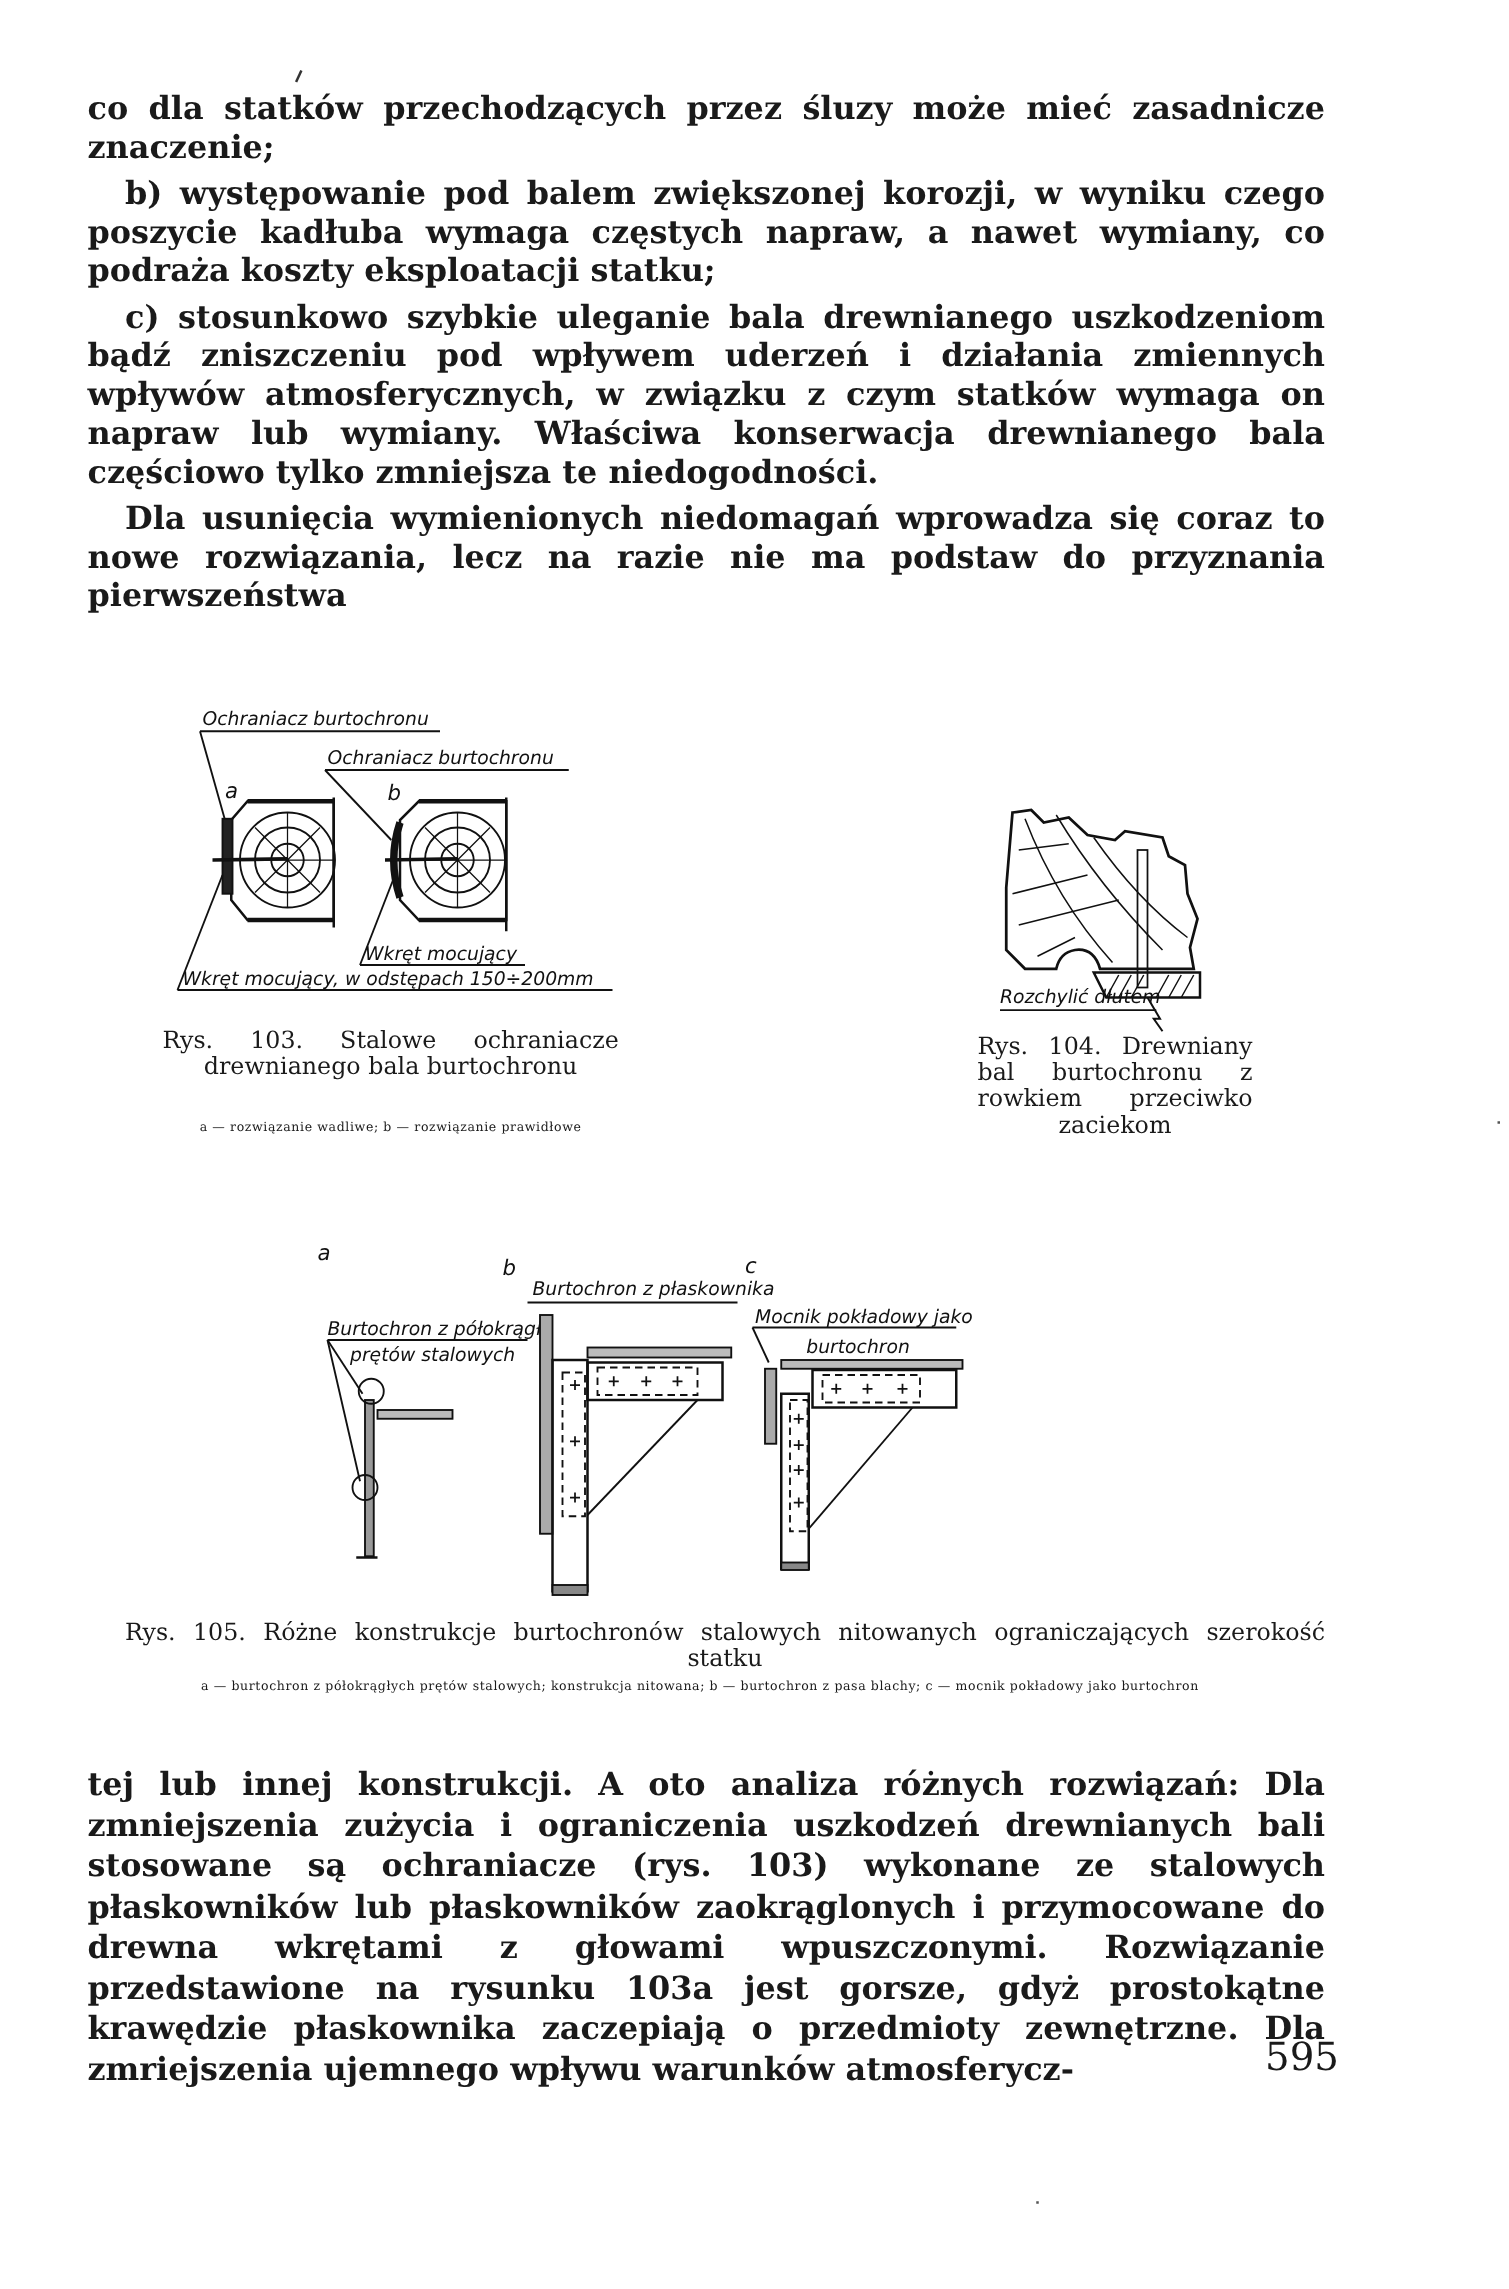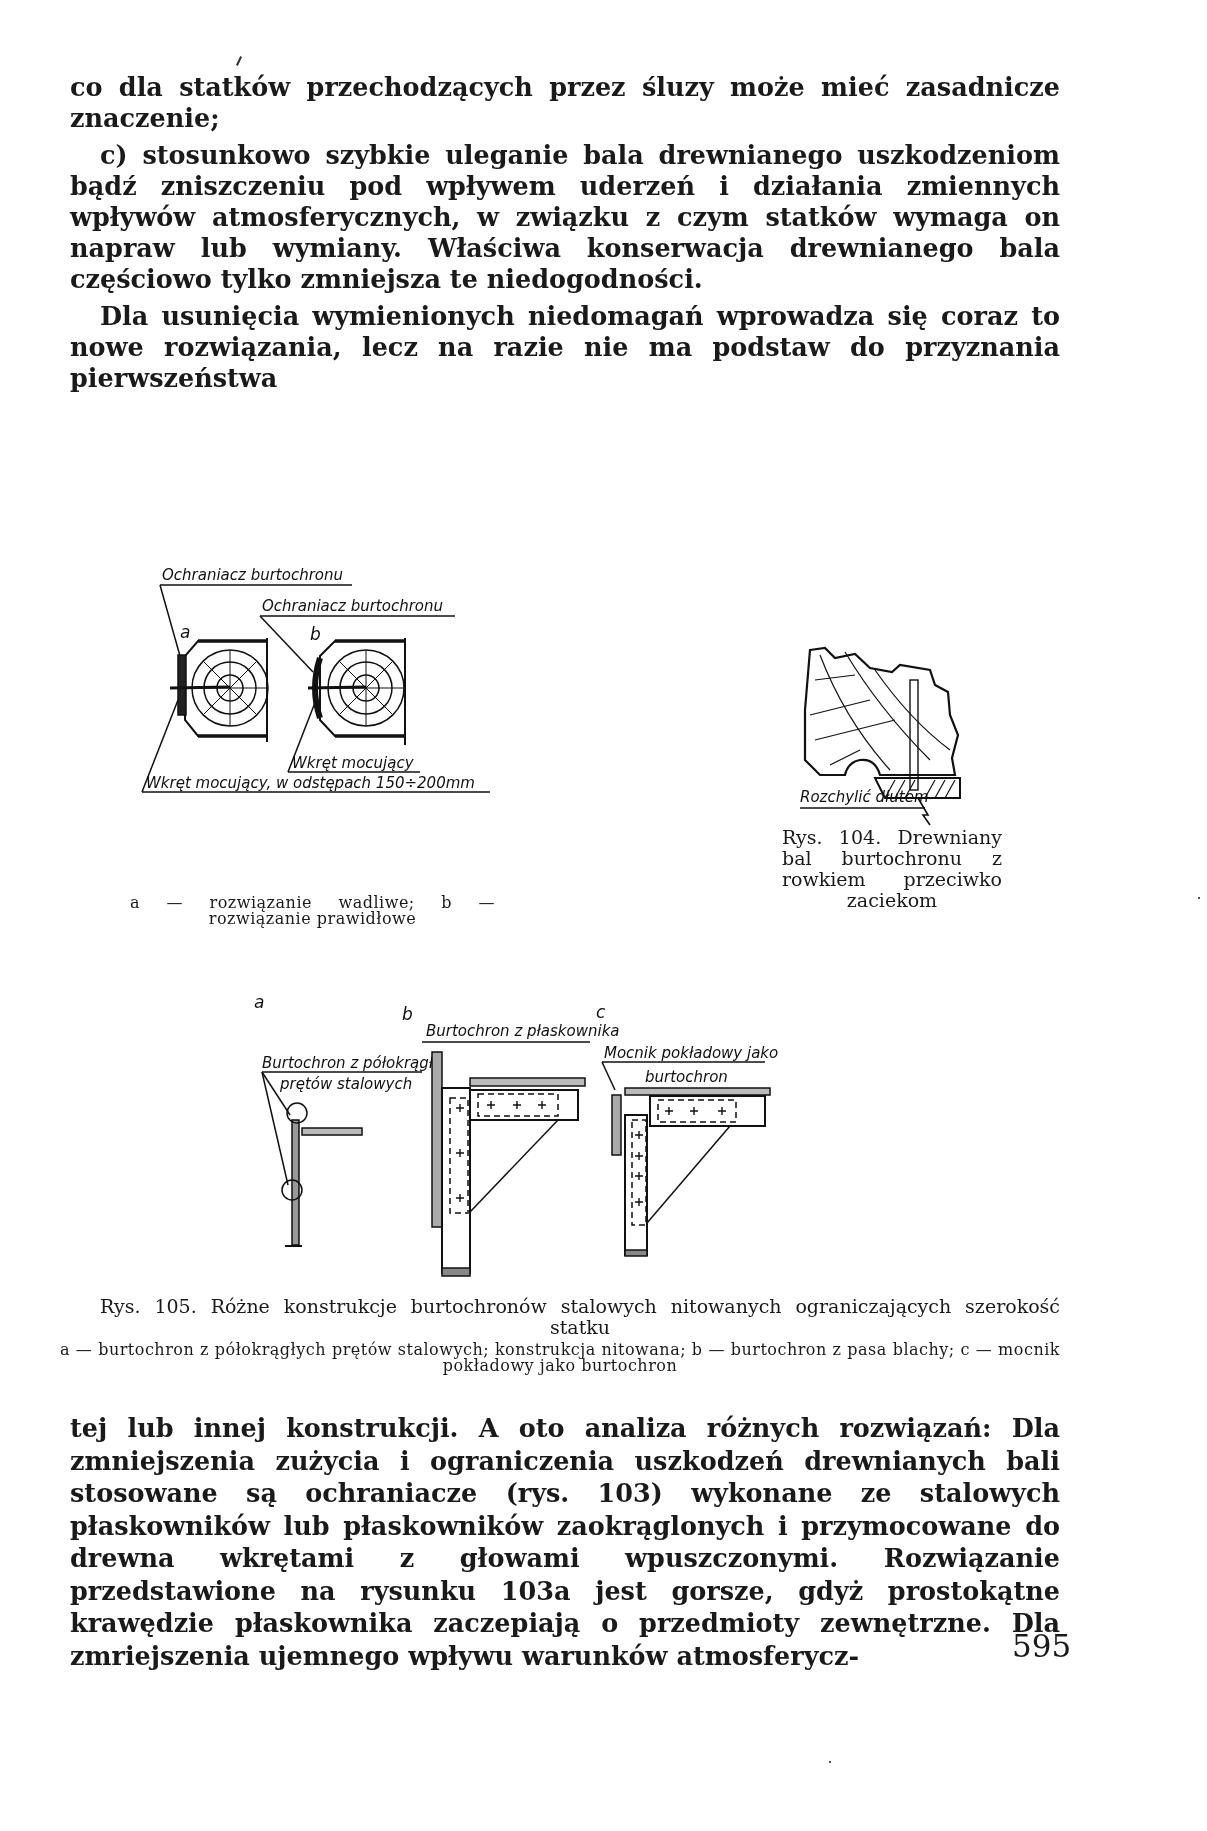--- a/index.html
+++ b/index.html
@@ -12,34 +12,35 @@
   .body-text p.indent { text-indent: 30px; }
   .tick-mark { position: absolute; left: 238px; top: 56px; width: 2px; height: 10px;
                background: #333; transform: rotate(25deg); }
   .fig { position: absolute; }
   .fig svg { display: block; overflow: visible; }
   .fig-lbl { font-family: "DejaVu Sans", "Liberation Sans", sans-serif; font-style: italic;
              font-size: 15px; fill: #111; }
   .fig-letter { font-family: "DejaVu Sans", "Liberation Sans", sans-serif; font-style: italic;
                 font-size: 17px; fill: #111; }
   .caption { position: absolute; text-align: center; font-size: 19px; line-height: 21px; margin: 0; }
-  .caption.small { font-size: 16px; line-height: 16px; letter-spacing: 0.5px; }
+  .caption.small { font-size: 10px; line-height: 16px; letter-spacing: 0.5px; }
   .caption-just { text-align: justify; text-align-last: center; }
   .page-number { position: absolute; left: 1012px; top: 1628px; font-size: 31px; }
   .stray-dot { position: absolute; width: 2px; height: 2px; background: #555; }
 </style>
 </head>
 <body>
 
 <div class="page">
 
   <div class="tick-mark"></div>
 
   <div class="body-text" style="top:72px;">
     <p>co dla statków przechodzących przez śluzy może mieć zasadnicze znaczenie;</p>
+    <p class="indent" style="margin-top:6px;">b) występowanie pod balem zwiększonej korozji, w wyniku czego poszycie kadłuba wymaga częstych napraw, a nawet wymiany, co podraża koszty eksploatacji statku;</p>
     <p class="indent" style="margin-top:6px;">c) stosunkowo szybkie uleganie bala drewnianego uszkodzeniom bądź zniszczeniu pod wpływem uderzeń i działania zmiennych wpływów atmosferycznych, w związku z czym statków wymaga on napraw lub wymiany. Właściwa konserwacja drewnianego bala częściowo tylko zmniejsza te niedogodności.</p>
     <p class="indent" style="margin-top:6px;">Dla usunięcia wymienionych niedomagań wprowadza się coraz to nowe rozwiązania, lecz na razie nie ma podstaw do przyznania pierwszeństwa</p>
   </div>
 
   <div class="fig" style="left:130px; top:560px;">
     <svg width="360" height="240">
       <g stroke="#111" fill="none" stroke-width="1.5">
 
         <line x1="30" y1="25" x2="222" y2="25"></line>
         <line x1="30" y1="25" x2="50" y2="96"></line>
@@ -72,20 +73,21 @@
         <line x1="12" y1="232" x2="48" y2="140"></line>
       </g>
       <text class="fig-lbl" x="32" y="20">Ochraniacz burtochronu</text>
       <text class="fig-lbl" x="132" y="51">Ochraniacz burtochronu</text>
       <text class="fig-letter" x="50" y="78">a</text>
       <text class="fig-letter" x="180" y="80">b</text>
       <text class="fig-lbl" x="162" y="208">Wkręt mocujący</text>
       <text class="fig-lbl" x="16" y="228">Wkręt mocujący, w odstępach 150÷200mm</text>
     </svg>
   </div>
+  <div class="caption caption-just" style="left:130px; top:822px; width:365px;">Rys. 103. Stalowe ochraniacze drewnianego bala burtochronu</div>
   <div class="caption caption-just small" style="left:130px; top:895px; width:365px;">a — rozwiązanie wadliwe; b — rozwiązanie prawidłowe</div>
 
   <div class="fig" style="left:800px; top:640px;">
     <svg width="200" height="170">
       <g stroke="#111" fill="none" stroke-width="1.6">
         <path d="M10 10 L25 8 L35 18 L55 14 L70 28 L92 32 L100 25 L130 30 L135 45 L148 52 L150 75 L158 95 L152 118 L155 135 L80 135 Q75 118 60 120 Q48 122 45 135 L20 135 L5 120 L5 70 Z" stroke-width="2.2"></path>
         <path d="M15 40 L55 35 M10 75 L70 60 M15 100 L95 80 M30 125 L60 110" stroke-width="1.2"></path>
         <path d="M20 15 Q45 80 90 130 M45 12 Q80 70 130 120 M75 30 Q110 80 150 110" stroke-width="1.2"></path>
         <rect x="110" y="40" width="8" height="110" stroke-width="1.4"></rect>
         <path d="M75 138 L160 138 L160 158 L85 158 Z" stroke-width="2"></path>

